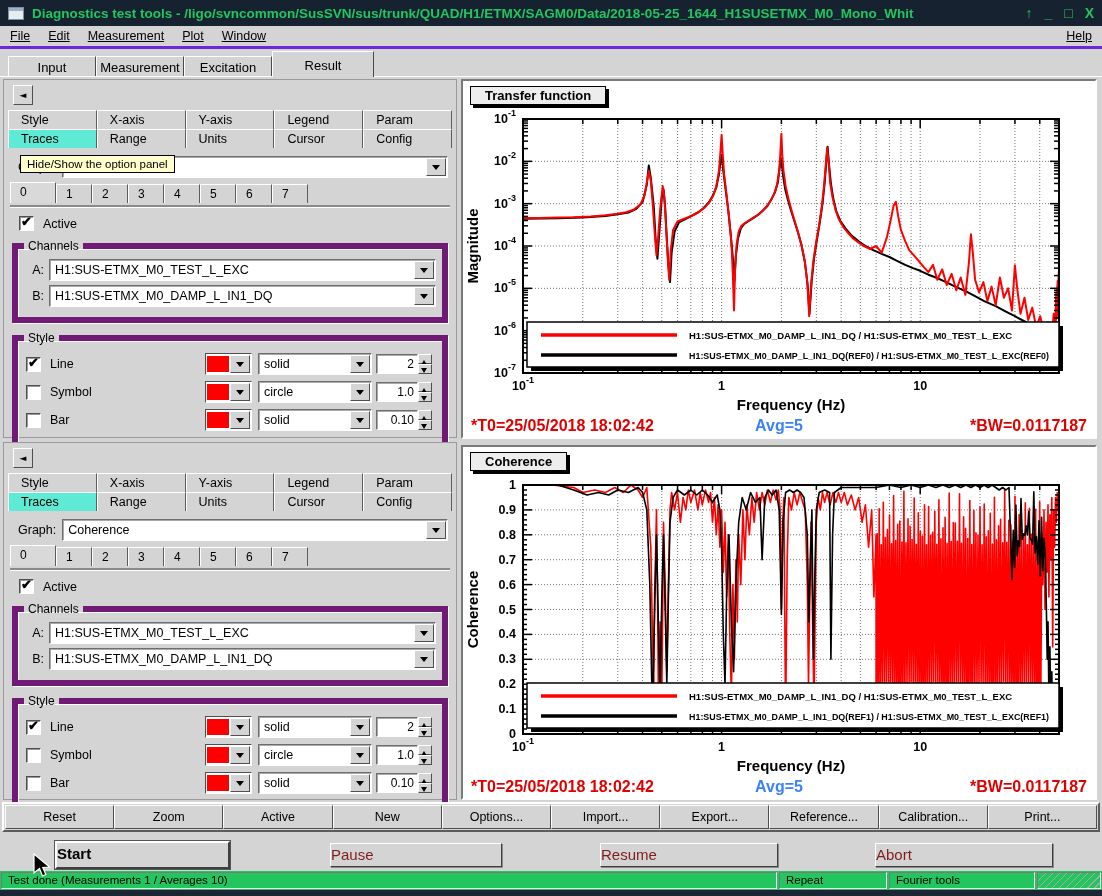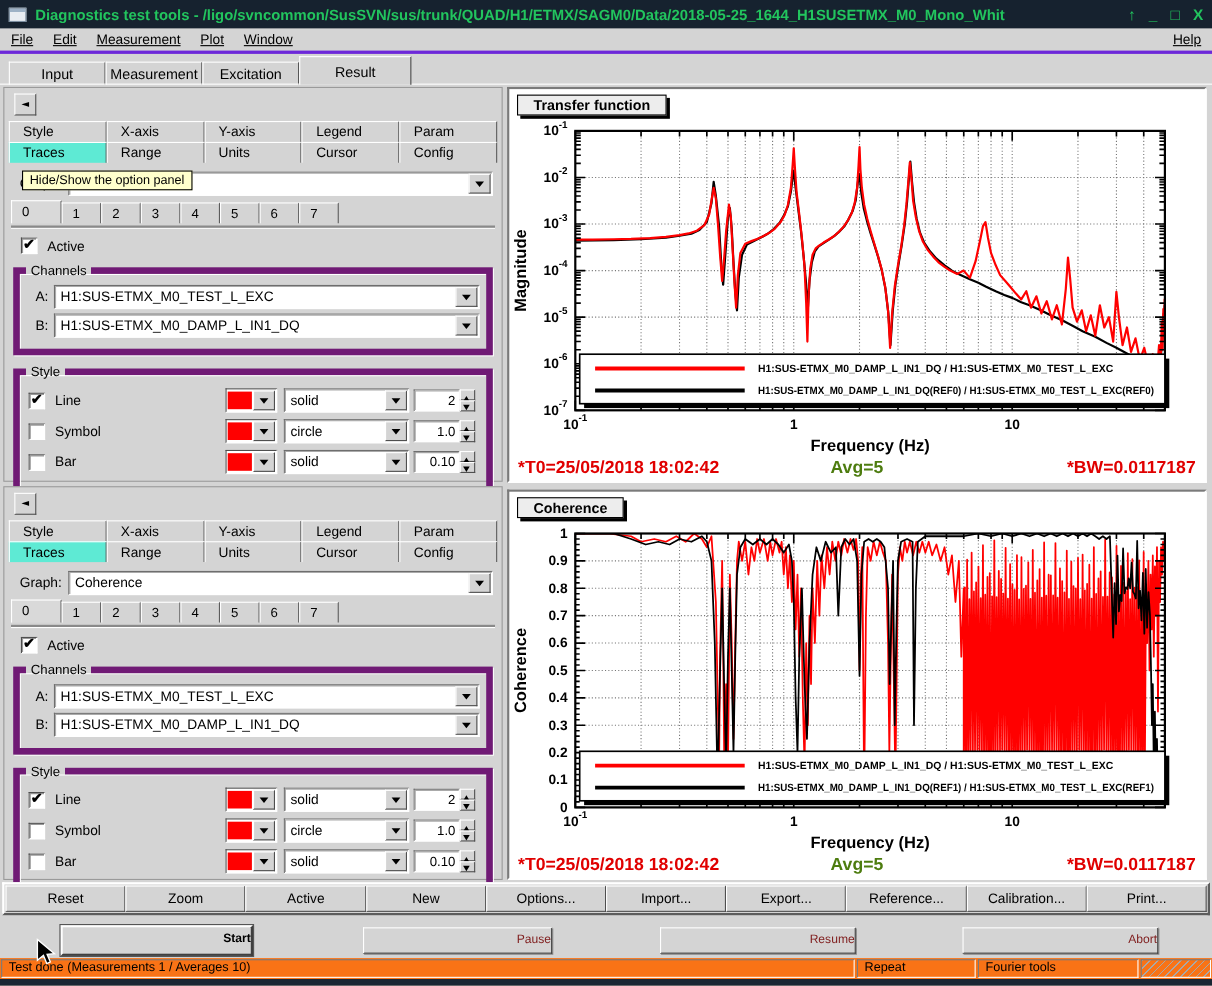--- a/index.html
+++ b/index.html
@@ -93,43 +93,43 @@
   .plot-canvas{position:absolute;left:461px;width:636px;background:#fff;border:2px solid;
     border-color:#7a7a7a #ffffff #ffffff #7a7a7a;box-sizing:border-box;}
   #canvas-0{top:2px;height:360px;}
   #canvas-1{top:368px;height:355px;}
   .plot-title{position:absolute;left:7px;top:5px;background:#ededed;border:1px solid #000;
     box-shadow:3px 3px 0 #000;padding:1px 14px;font-weight:bold;font-size:13px;z-index:5;}
   .plot-svg{position:absolute;left:0;top:0;}
   .plot-footer{position:absolute;left:0;right:0;bottom:1px;height:19px;display:flex;
     align-items:flex-start;font-weight:bold;font-size:16px;padding:0 8px;}
   .footer-t0{color:#e00000;flex:1;text-align:left;}
-  .footer-avg{color:#4d7c0f;flex:1;text-align:center;}
+  .footer-avg{color:#3b82f6;flex:1;text-align:center;}
   .footer-bw{color:#e00000;flex:1;text-align:right;}
 
   
   .toolbar{position:absolute;top:802px;left:2px;right:2px;height:30px;border:2px solid;
     border-color:#fff #5c5c5c #5c5c5c #fff;display:flex;background:#d4d4d4;padding:1px;box-sizing:border-box;}
   .toolbar .rep-item{flex:1;text-align:center;font-size:12.5px;line-height:22px;border:1px solid;
     border-color:#fff #4f4f4f #4f4f4f #fff;background:#d4d4d4;}
 
   
   .runbar{position:absolute;top:838px;left:0;right:0;height:33px;}
   .runbtn{position:absolute;top:5px;height:22px;background:#d4d4d4;border:1px solid;
-    border-color:#fff #3f3f3f #3f3f3f #fff;box-shadow:1px 1px 0 #8a8a8a;font-size:11px;
-    text-align:right;line-height:21px;}
+    border-color:#fff #3f3f3f #3f3f3f #fff;box-shadow:1px 1px 0 #8a8a8a;font-size:15px;
+    text-align:left;line-height:21px;}
   .runbtn.primary{font-weight:bold;border-width:2px;outline:1px solid #555;height:24px;top:3px;line-height:21px;}
   .runbtn.disabled{color:#7f1d1d;}
   #btn-start{left:55px;width:171px;}
   #btn-pause{left:330px;width:170px;}
   #btn-resume{left:600px;width:176px;}
   #btn-abort{left:875px;width:176px;}
 
   
-  .statusbar{position:absolute;top:871px;left:0;right:0;height:19px;display:flex;background:#f97316;
+  .statusbar{position:absolute;top:871px;left:0;right:0;height:19px;display:flex;background:#22c55e;
     font-size:11.5px;}
   .scell{border:1px solid;border-color:#7a7a7a #fff #fff #7a7a7a;margin:1px;padding:1px 6px;
     line-height:13px;white-space:nowrap;overflow:hidden;box-sizing:border-box;}
   .scell.msg{flex:1;}
   .scell.rep{width:108px;}
   .scell.tools{width:146px;}
   .scell.grip{width:64px;background:
     repeating-linear-gradient(135deg,#a8a8a8 0 1px,transparent 1px 5px);}
   .bottomstrip{position:absolute;bottom:0;left:0;right:0;height:6px;background:#1a2633;}
 

